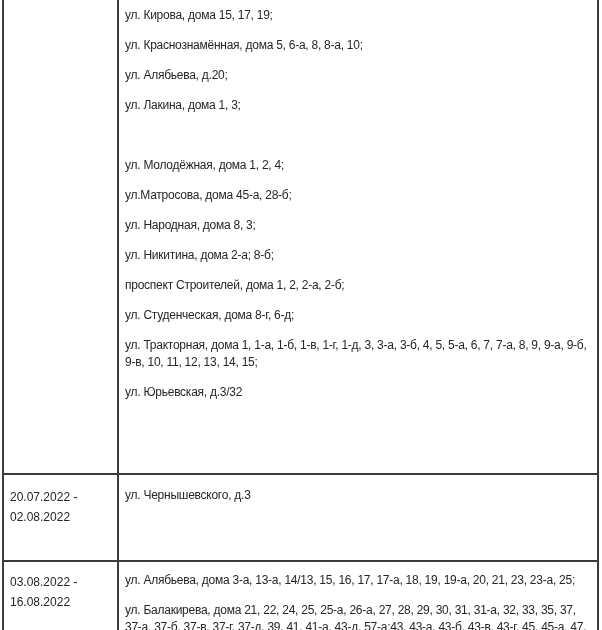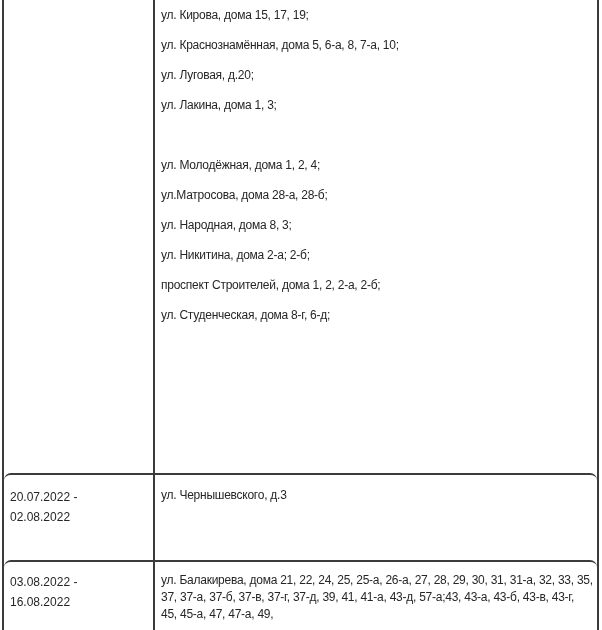--- a/index.html
+++ b/index.html
@@ -25,25 +25,23 @@
     top: 0;
     width: 597px;
     box-sizing: border-box;
     border-left: 2px solid var(--border, #3b3b3b);
     border-right: 2px solid var(--border, #3b3b3b);
   }
   .table-row {
     display: flex;
     box-sizing: border-box;
     overflow: hidden;
-    gap: 36px;
   }
   .table-row + .table-row {
     border-top: 2px solid var(--border, #3b3b3b);
-    border-radius: 7px;
   }
   .table-row:nth-child(1) { height: 473px; }
   .table-row:nth-child(2) { height: 87px; }
   .table-row:nth-child(3) { height: 160px; }
   .date-cell {
     box-sizing: border-box;
     width: 113px;
     flex: 0 0 113px;
     padding: 12px 6px 0 6px;
     font-size: 12px;
@@ -78,40 +76,43 @@
 </style>
 </head>
 <body>
 
 <div class="page">
   <div class="schedule-table" id="schedule-table">
   <div class="table-row">
     <div class="date-cell"></div>
     <div class="streets-cell">
           <p class="street-entry">ул. Кирова, дома 15, 17, 19;</p>
-          <p class="street-entry">ул. Краснознамённая, дома 5, 6-а, 8, 7-а, 10;</p>
-          <p class="street-entry">ул. Луговая, д.20;</p>
+          <p class="street-entry">ул. Краснознамённая, дома 5, 6-а, 8, 8-а, 10;</p>
+          <p class="street-entry">ул. Алябьева, д.20;</p>
           <p class="street-entry">ул. Лакина, дома 1, 3;</p>
           <p class="street-entry"></p>
           <p class="street-entry">ул. Молодёжная, дома 1, 2, 4;</p>
-          <p class="street-entry">ул.Матросова, дома 28-а, 28-б;</p>
+          <p class="street-entry">ул.Матросова, дома 45-а, 28-б;</p>
           <p class="street-entry">ул. Народная, дома 8, 3;</p>
-          <p class="street-entry">ул. Никитина, дома 2-а; 2-б;</p>
+          <p class="street-entry">ул. Никитина, дома 2-а; 8-б;</p>
           <p class="street-entry">проспект Строителей, дома 1, 2, 2-а, 2-б;</p>
           <p class="street-entry">ул. Студенческая, дома 8-г, 6-д;</p>
+          <p class="street-entry">ул. Тракторная, дома 1, 1-а, 1-б, 1-в, 1-г, 1-д, 3, 3-а, 3-б, 4, 5, 5-а, 6, 7, 7-а, 8, 9, 9-а, 9-б, 9-в, 10, 11, 12, 13, 14, 15;</p>
+          <p class="street-entry">ул. Юрьевская, д.3/32</p>
         </div>
   </div>
 
   <div class="table-row">
     <div class="date-cell">20.07.2022 - 02.08.2022</div>
     <div class="streets-cell">
           <p class="street-entry">ул. Чернышевского, д.3</p>
         </div>
   </div>
 
   <div class="table-row">
     <div class="date-cell">03.08.2022 - 16.08.2022</div>
     <div class="streets-cell">
+          <p class="street-entry">ул. Алябьева, дома 3-а, 13-а, 14/13, 15, 16, 17, 17-а, 18, 19, 19-а, 20, 21, 23, 23-а, 25;</p>
           <p class="street-entry">ул. Балакирева, дома 21, 22, 24, 25, 25-а, 26-а, 27, 28, 29, 30, 31, 31-а, 32, 33, 35, 37, 37-а, 37-б, 37-в, 37-г, 37-д, 39, 41, 41-а, 43-д, 57-а;43, 43-а, 43-б, 43-в, 43-г, 45, 45-а, 47, 47-а, 49,</p>
         </div>
   </div>
 </div>
 </div>
 
 </body></html>

